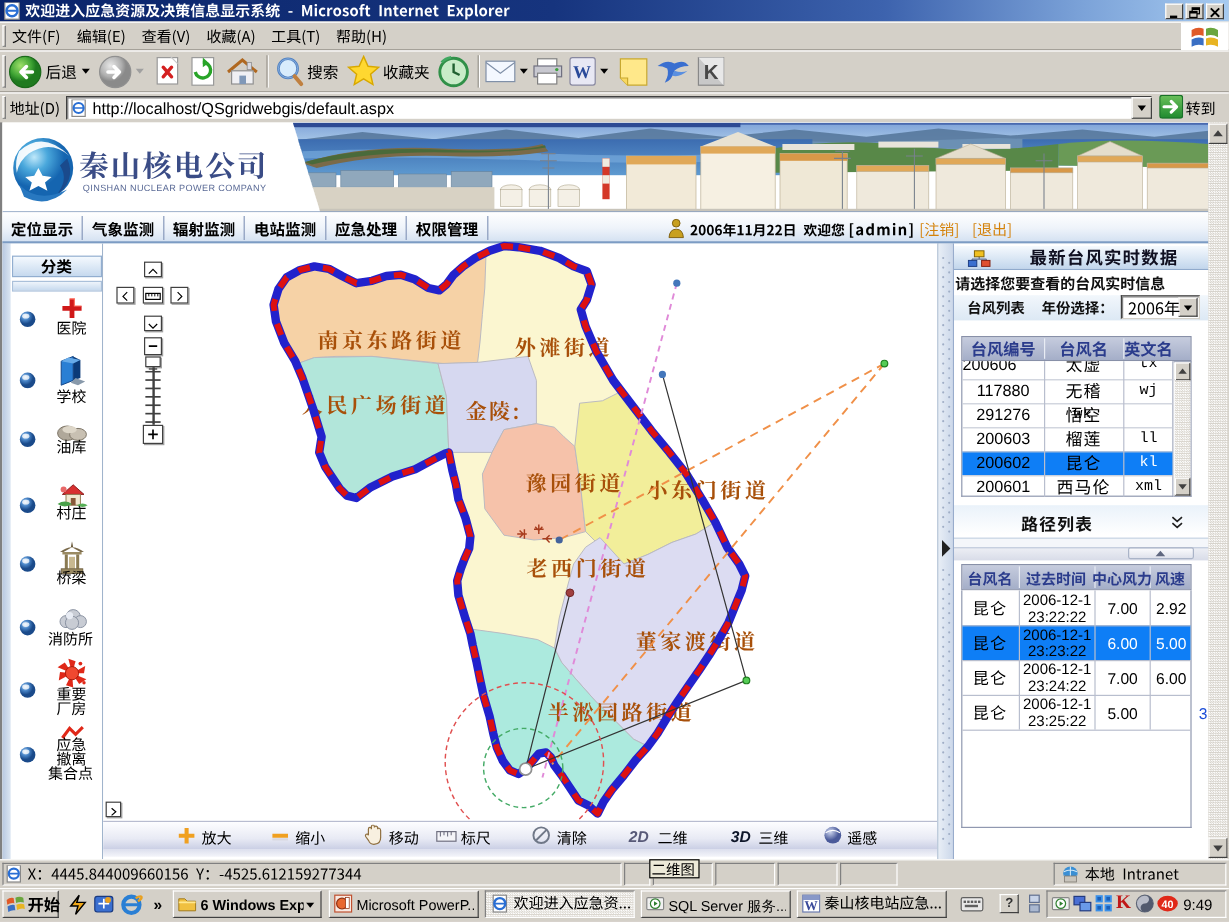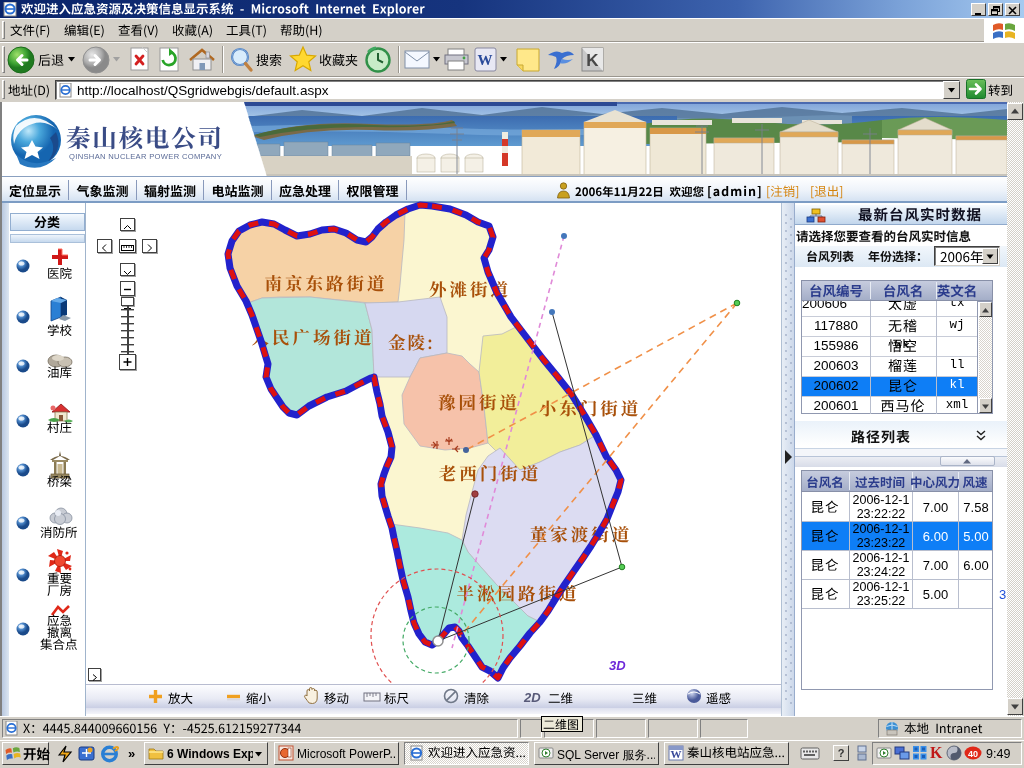--- a/index.html
+++ b/index.html
@@ -566,21 +566,21 @@
 </svg>
 <svg class="ab" style="left:363px;top:691px" width="18" height="12">
     <rect x="1" y="2" width="16" height="8" fill="#f4f4f8" stroke="#707080"></rect>
     <path d="M4 2 L4 6 M7 2 L7 5 M10 2 L10 6 M13 2 L13 5" stroke="#707080" stroke-width="0.9"></path>
   </svg>
 <svg class="ab" style="left:443px;top:688px" width="16" height="16">
     <circle cx="8" cy="8" r="6.5" fill="none" stroke="#707888" stroke-width="1.6"></circle>
     <path d="M3.6 12.4 L12.4 3.6" stroke="#707888" stroke-width="1.6"></path>
   </svg>
 <div class="ab" style="left:524px;top:690px;width:20px;height:14px;font-size:13px;font-weight:bold;font-style:italic;color:#585a78">2D</div>
-<div class="ab" style="left:609px;top:658px;width:20px;height:14px;font-size:13px;font-weight:bold;font-style:italic;color:#6d28d9">3D</div>
+<div class="ab" style="left:609px;top:690px;width:20px;height:14px;font-size:13px;font-weight:bold;font-style:italic;color:#0f172a">3D</div>
 <svg class="ab" style="left:686px;top:688px" width="16" height="16">
 <defs>
       <radialGradient id="yao" cx="35%" cy="30%">
         <stop offset="0%" stop-color="#d0d8f0"></stop>
         <stop offset="100%" stop-color="#4a5a9a"></stop>
       </radialGradient>
     </defs>
 <circle cx="8" cy="8" r="7" fill="url(#yao)"></circle>
     <path d="M2 6 Q8 2 14 6" stroke="#fff" fill="none" stroke-width="1"></path>
   </svg>
@@ -726,21 +726,21 @@
 <div class="ab" style="left:802px;top:336px;width:175px;height:1px;background:#c8ccd8"></div>
 <div class="ab" style="left:802px;top:356px;width:175px;height:1px;background:#c8ccd8"></div>
 <div class="ab" style="left:802px;top:376px;width:175px;height:1px;background:#c8ccd8"></div>
 <div class="ab" style="left:802px;top:396px;width:175px;height:1px;background:#c8ccd8"></div>
 <div class="ab" style="left:870px;top:301px;width:1px;height:113px;background:#b8bece"></div>
 <div class="ab" style="left:936px;top:301px;width:1px;height:113px;background:#b8bece"></div>
 <div class="ab" style="left:802px;top:296px;width:68px;height:16px;font-size:13.5px;text-align:left;color:#000;clip-path:inset(5px 0 0 0);">200606</div>
 <div class="ab" style="left:937px;top:296px;width:40px;height:16px;font-family:'Liberation Mono',monospace;font-size:12.5px;text-align:center;color:#000000;clip-path:inset(5px 0 0 0);">tx</div>
 <div class="ab" style="left:802px;top:318px;width:68px;height:16px;font-size:13.5px;text-align:center;color:#000;">117880</div>
 <div class="ab" style="left:937px;top:318px;width:40px;height:16px;font-family:'Liberation Mono',monospace;font-size:12.5px;text-align:center;color:#000000;">wj</div>
-<div class="ab" style="left:802px;top:338px;width:68px;height:16px;font-size:13.5px;text-align:center;color:#000;">155986</div>
+<div class="ab" style="left:802px;top:338px;width:68px;height:16px;font-size:13.5px;text-align:center;color:#000;">291276</div>
 <div class="ab" style="left:882px;top:338px;width:40px;height:16px;font-family:'Liberation Mono',monospace;font-size:12.5px;text-align:center;color:#000000;">wk</div>
 <div class="ab" style="left:802px;top:358px;width:68px;height:16px;font-size:13.5px;text-align:center;color:#000;">200603</div>
 <div class="ab" style="left:937px;top:358px;width:40px;height:16px;font-family:'Liberation Mono',monospace;font-size:12.5px;text-align:center;color:#000000;">ll</div>
 <div class="ab" style="left:802px;top:378px;width:68px;height:16px;font-size:13.5px;text-align:center;color:#000;">200602</div>
 <div class="ab" style="left:937px;top:378px;width:40px;height:16px;font-family:'Liberation Mono',monospace;font-size:12.5px;text-align:center;color:#ffffff;">kl</div>
 <div class="ab" style="left:802px;top:398px;width:68px;height:16px;font-size:13.5px;text-align:center;color:#000;">200601</div>
 <div class="ab" style="left:937px;top:398px;width:40px;height:16px;font-family:'Liberation Mono',monospace;font-size:12.5px;text-align:center;color:#000000;">xml</div>
 <div class="ab" style="left:978px;top:301px;width:15px;height:113px;background:#fff;border:1px solid #9098b0;border-left:none"></div>
 <div class="ab raised" style="left:979px;top:302px;width:13px;height:15px"><svg width="11" height="13">
       <path d="M5.5 4 L2 8.5 L9 8.5 Z" fill="#404040"></path>
@@ -767,21 +767,21 @@
 <div class="ab" style="left:802px;top:521px;width:190px;height:29px;background:#0e7ef6"></div>
 <div class="ab" style="left:802px;top:521px;width:190px;height:1px;background:#b8bece"></div>
 <div class="ab" style="left:802px;top:550px;width:190px;height:1px;background:#b8bece"></div>
 <div class="ab" style="left:802px;top:579px;width:190px;height:1px;background:#b8bece"></div>
 <div class="ab" style="left:802px;top:608px;width:190px;height:1px;background:#b8bece"></div>
 <div class="ab" style="left:849px;top:492px;width:1px;height:116px;background:#b8bece"></div>
 <div class="ab" style="left:912px;top:492px;width:1px;height:116px;background:#b8bece"></div>
 <div class="ab" style="left:958px;top:492px;width:1px;height:116px;background:#b8bece"></div>
 <div class="ab" style="left:850px;top:493px;width:62px;height:28px;font-size:12.5px;line-height:14px;text-align:center;color:#000">2006-12-1<br>23:22:22</div>
 <div class="ab" style="left:913px;top:500px;width:45px;height:15px;font-size:13px;text-align:center;color:#000000">7.00</div>
-<div class="ab" style="left:959px;top:500px;width:34px;height:15px;font-size:13px;text-align:center;color:#000000">7.58</div>
+<div class="ab" style="left:959px;top:500px;width:34px;height:15px;font-size:13px;text-align:center;color:#000000">2.92</div>
 <div class="ab" style="left:850px;top:522px;width:62px;height:28px;font-size:12.5px;line-height:14px;text-align:center;color:#000">2006-12-1<br>23:23:22</div>
 <div class="ab" style="left:913px;top:529px;width:45px;height:15px;font-size:13px;text-align:center;color:#ffffff">6.00</div>
 <div class="ab" style="left:959px;top:529px;width:34px;height:15px;font-size:13px;text-align:center;color:#ffffff">5.00</div>
 <div class="ab" style="left:850px;top:551px;width:62px;height:28px;font-size:12.5px;line-height:14px;text-align:center;color:#000">2006-12-1<br>23:24:22</div>
 <div class="ab" style="left:913px;top:558px;width:45px;height:15px;font-size:13px;text-align:center;color:#000000">7.00</div>
 <div class="ab" style="left:959px;top:558px;width:34px;height:15px;font-size:13px;text-align:center;color:#000000">6.00</div>
 <div class="ab" style="left:850px;top:580px;width:62px;height:28px;font-size:12.5px;line-height:14px;text-align:center;color:#000">2006-12-1<br>23:25:22</div>
 <div class="ab" style="left:913px;top:587px;width:45px;height:15px;font-size:13px;text-align:center;color:#000000">5.00</div>
 <div class="ab" style="left:999px;top:587px;width:34px;height:15px;font-size:13px;text-align:left;color:#1d4ed8">3.00</div>
 <div class="ab" style="left:1007px;top:102px;width:17px;height:614px;background:repeating-conic-gradient(#fff 0% 25%,#d4d0c8 0% 50%) 0 0/2px 2px"></div>

